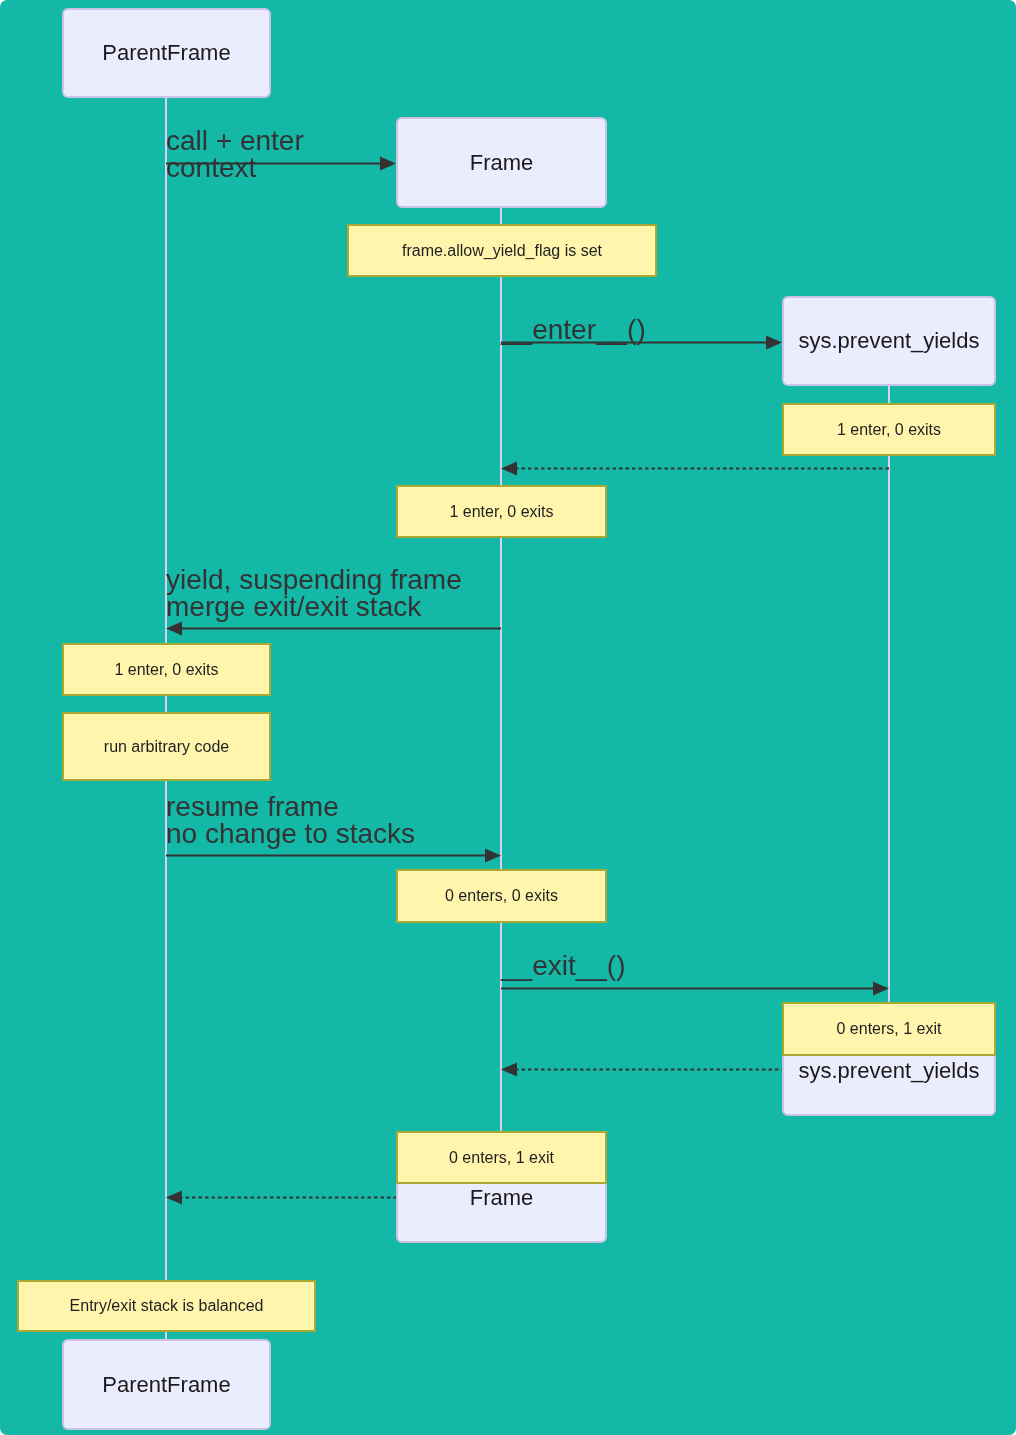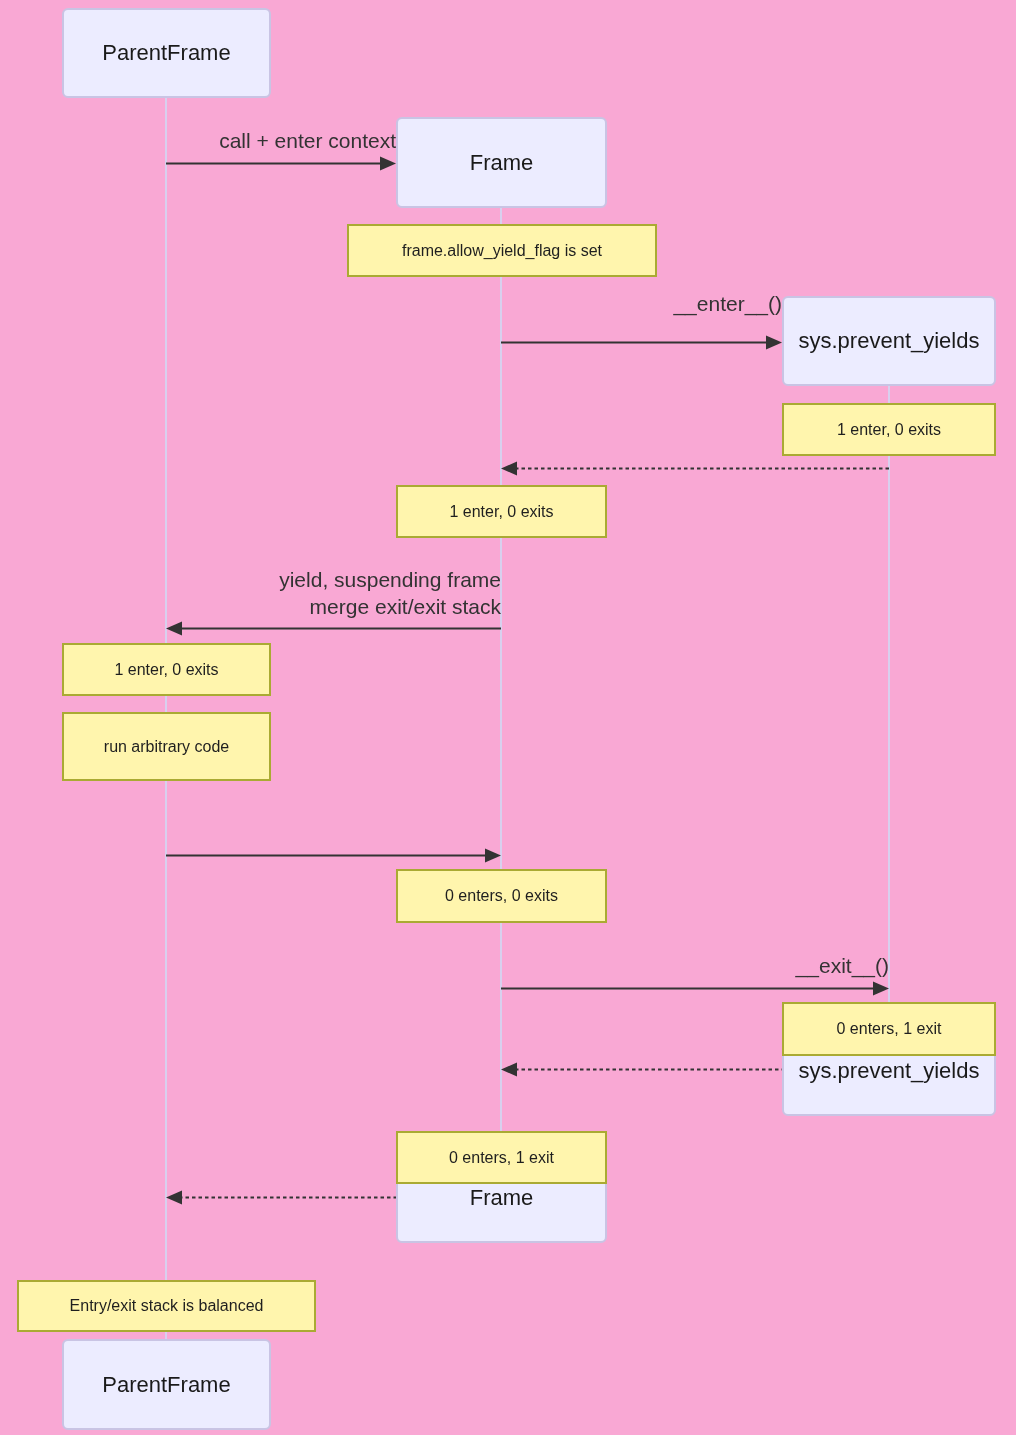--- a/index.html
+++ b/index.html
@@ -1,22 +1,23 @@
 <!DOCTYPE html>
 <html><head>
 <meta charset="utf-8">
 <style>
   html, body { margin: 0; padding: 0; background: #ffffff; }
   .canvas {
     position: relative;
     width: 1016px;
     height: 1435px;
-    background: #f9a8d4;
+    background: #14b8a6;
     font-family: "Liberation Sans", "DejaVu Sans", sans-serif;
     overflow: hidden;
+    border-radius: 7px;
   }
   .lifeline {
     position: absolute;
     width: 2px;
     background: #d8d0ee;
     z-index: 1;
   }
   .arrows {
     position: absolute;
     left: 0; top: 0;
@@ -46,23 +47,23 @@
     align-items: center;
     justify-content: center;
     font-size: 16px;
     color: #1f1f1f;
     z-index: 4;
     box-sizing: border-box;
   }
   .msg {
     position: absolute;
     color: #333333;
-    font-size: 21px;
+    font-size: 28px;
     line-height: 27px;
-    text-align: right;
+    text-align: left;
     z-index: 5;
   }
 </style>
 </head>
 <body>
 
 <div class="canvas">
 
   <div class="lifeline" style="left:165px; top:98px;  height:1241px;"></div>
   <div class="lifeline" style="left:500px; top:208px; height:945px;"></div>
@@ -147,24 +148,28 @@
   <div class="note" style="left:396px; top:1131px; width:211px; height:53px;">
     <span>0 enters, 1 exit</span>
   </div>
   <div class="note" style="left:17px; top:1260px; width:299px; height:52px;margin-top:20px;">
     <span>Entry/exit stack is balanced</span>
   </div>
 
   <div class="msg" style="left:166px; top:127px; width:230px;">
     <span>call + enter context</span>
   </div>
-  <div class="msg" style="left:501px; top:290px; width:281px;">
+  <div class="msg" style="left:501px; top:316px; width:281px;">
     <span>__enter__()</span>
   </div>
   <div class="msg" style="left:166px; top:566px; width:335px;">
     <div>yield, suspending frame</div>
     <div>merge exit/exit stack</div>
+  </div>
+  <div class="msg" style="left:166px; top:793px; width:335px;">
+    <div>resume frame</div>
+    <div>no change to stacks</div>
   </div>
   <div class="msg" style="left:501px; top:952px; width:388px;">
     <span>__exit__()</span>
   </div>
 
 </div>
 
 </body></html>

